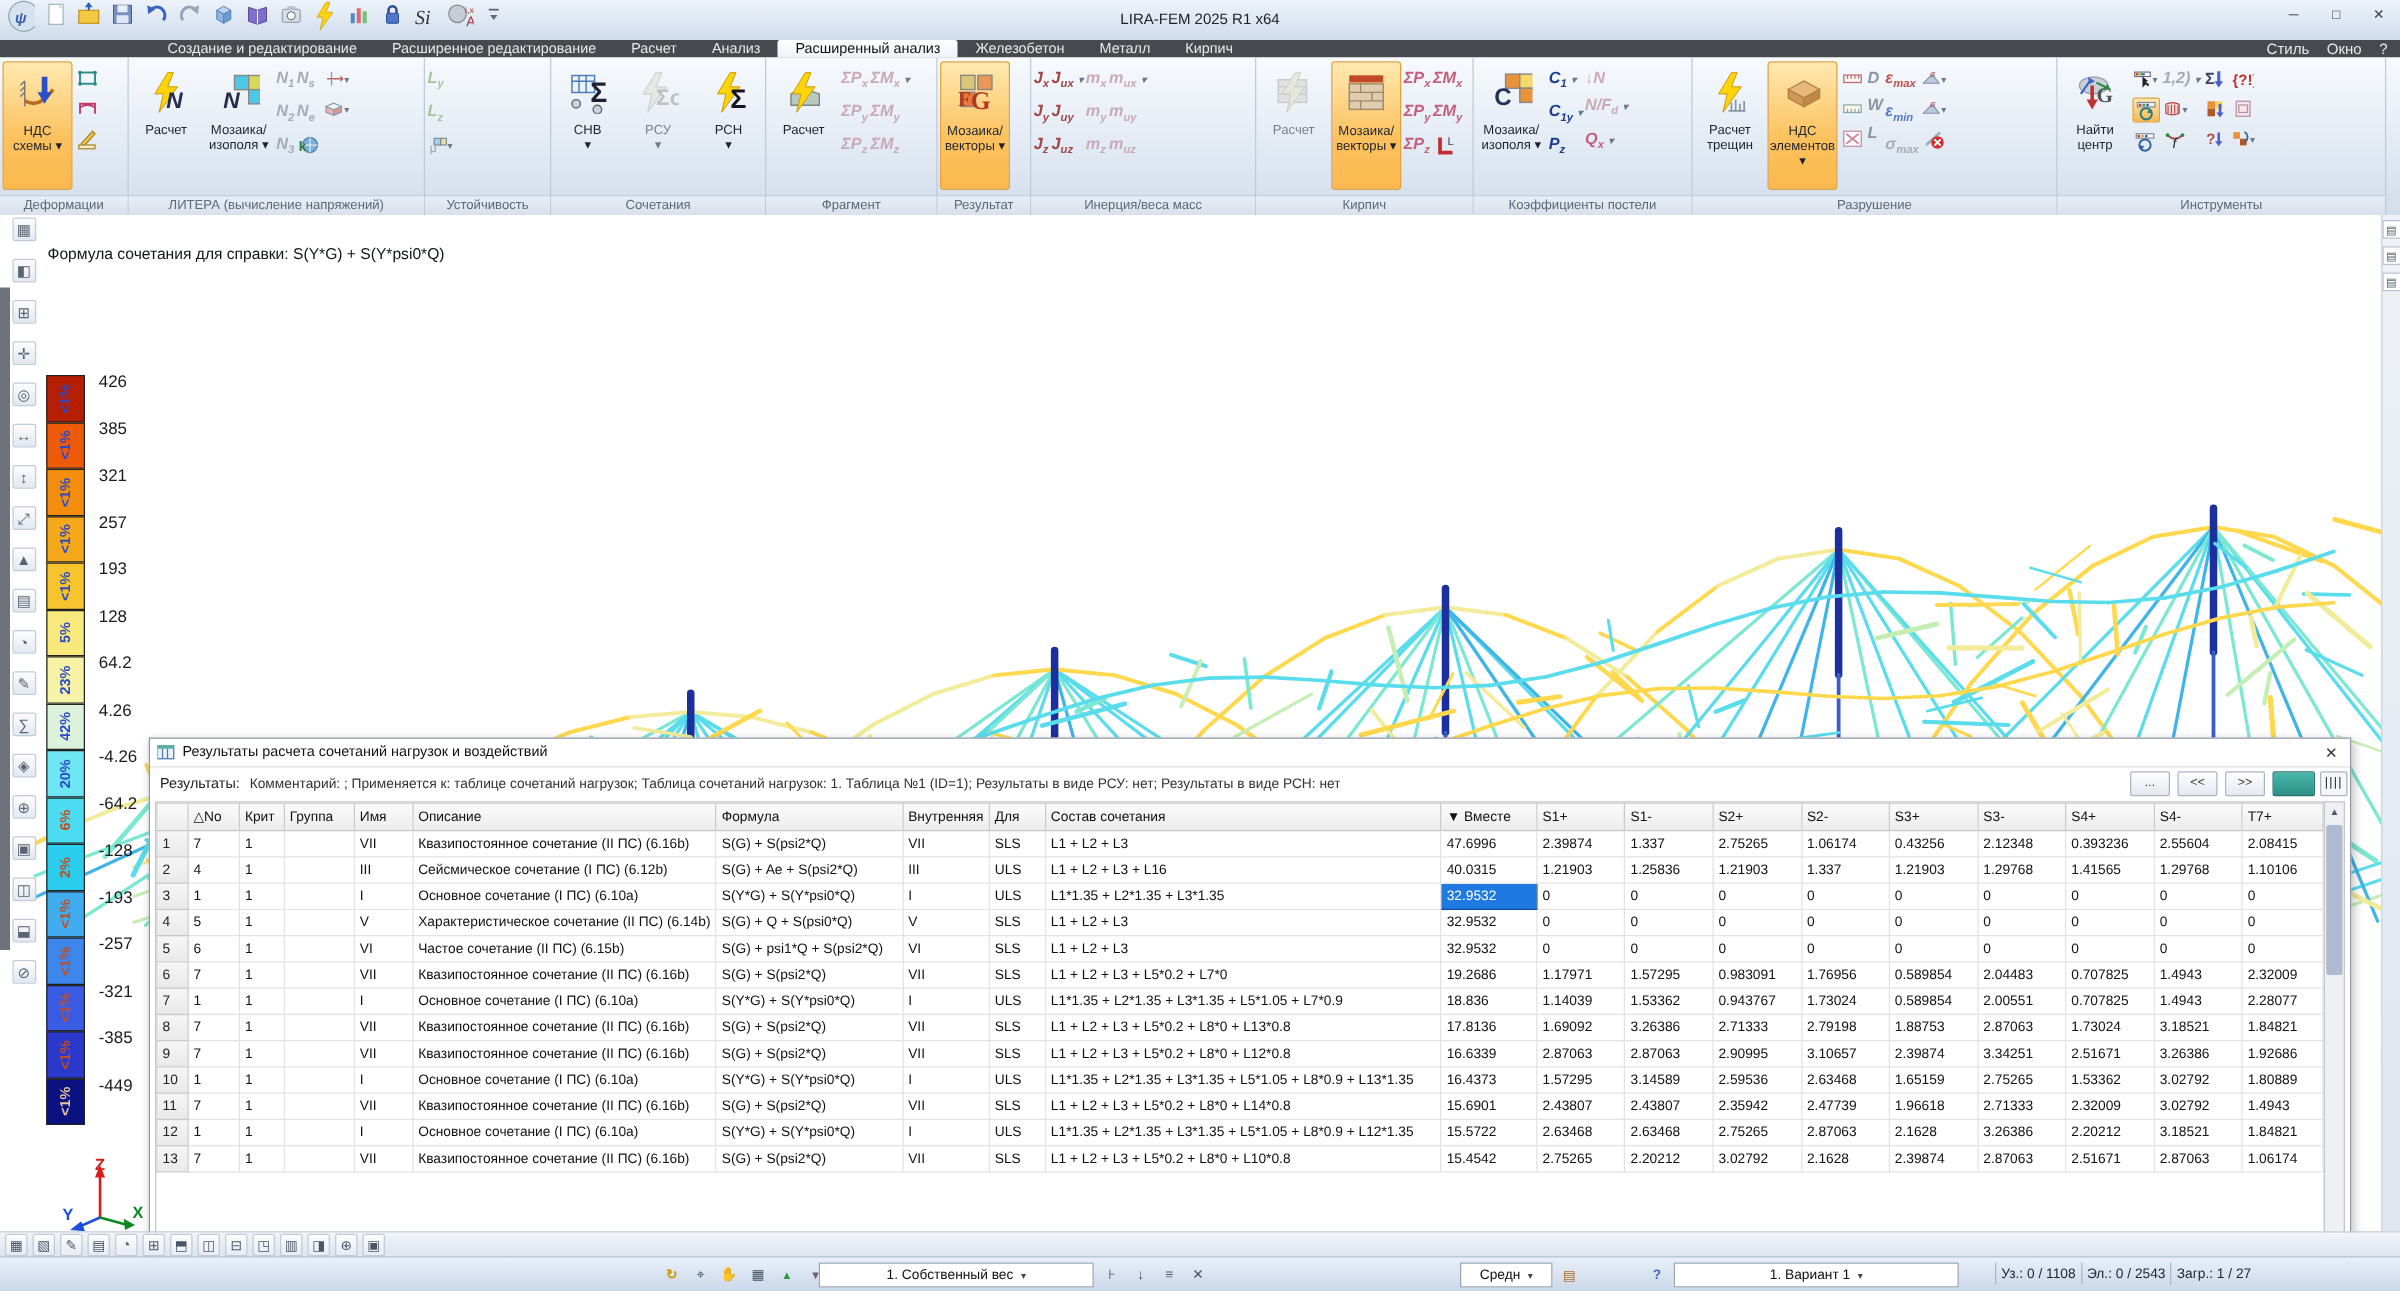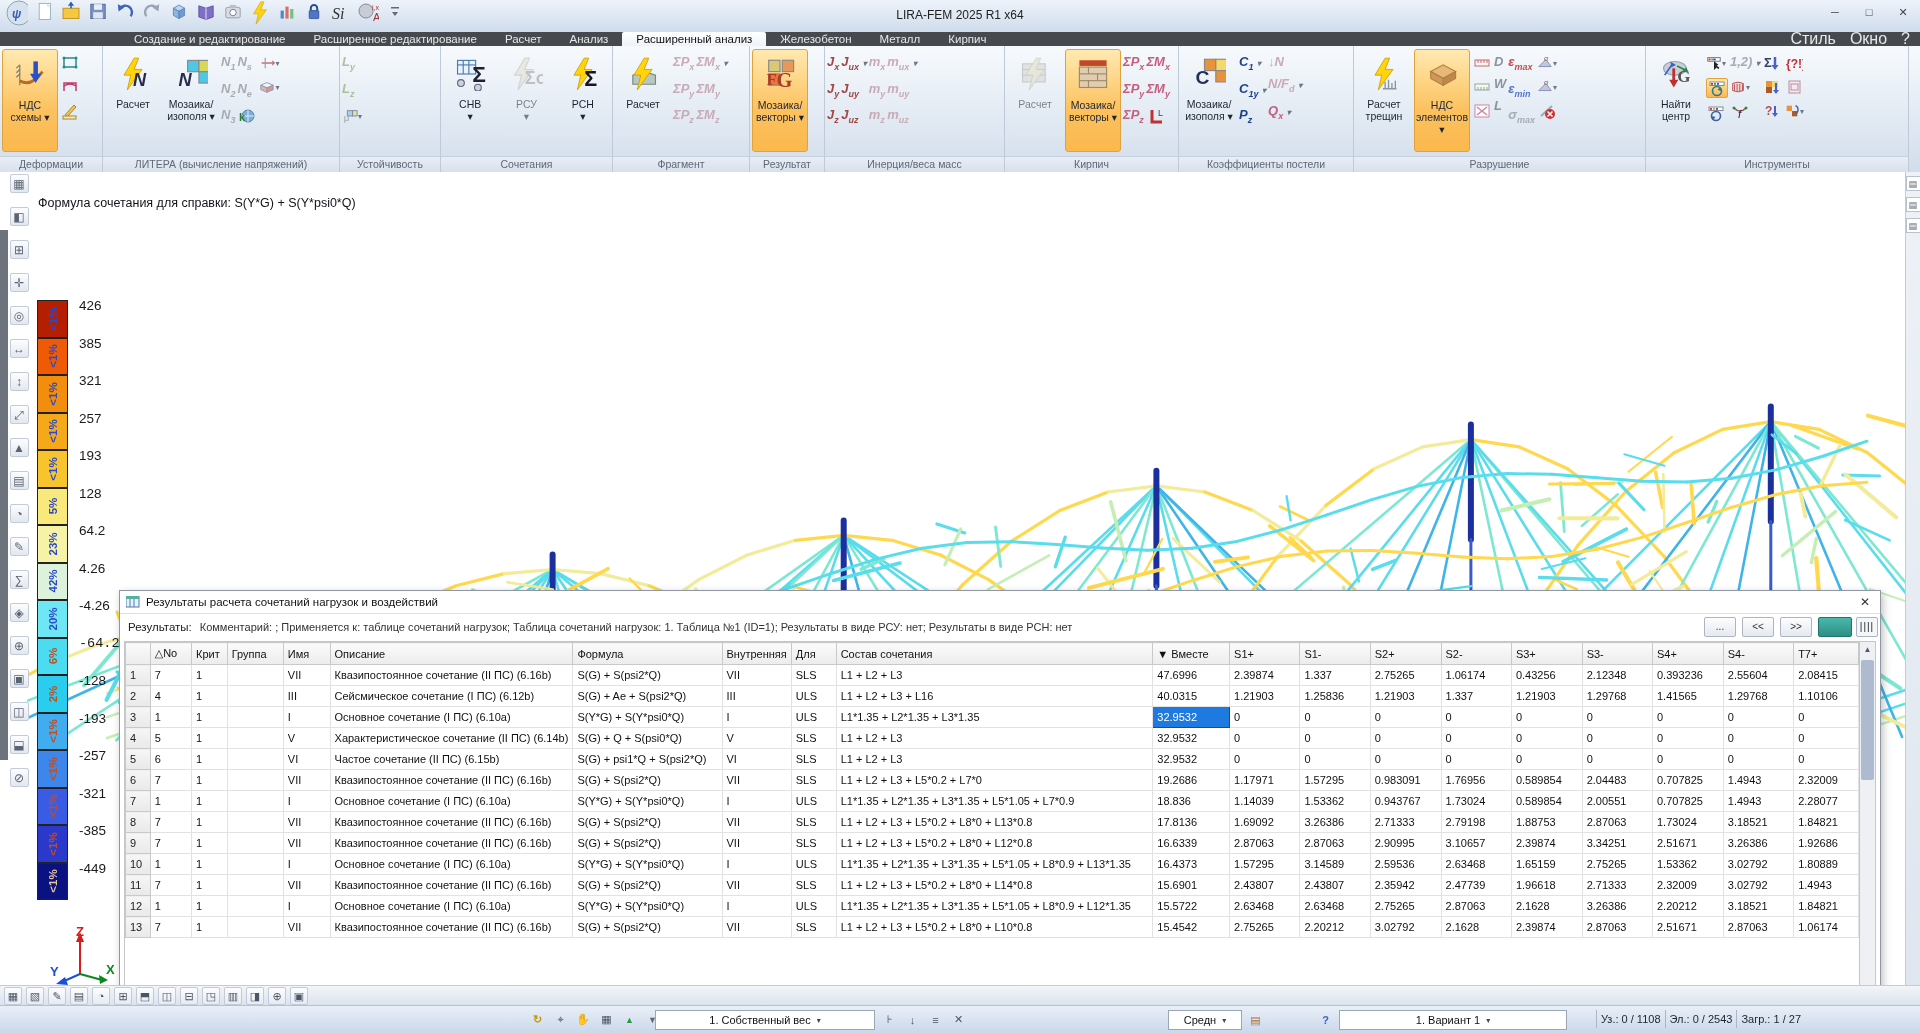--- a/index.html
+++ b/index.html
@@ -10,21 +10,21 @@
   #qat{position:absolute;left:6px;top:2px;display:flex;align-items:center;gap:5px;}
   .qicon{width:22px;height:22px;display:flex;align-items:center;justify-content:center;}
   #win-title{position:absolute;left:0;right:0;top:8px;text-align:center;font-size:12px;color:#222;}
   #winbtns{position:absolute;right:6px;top:4px;display:flex;gap:12px;}
   .winbtn{width:22px;height:16px;color:#444;font-size:11px;text-align:center;line-height:16px;}
   
   #tabstrip{position:absolute;left:0;top:32px;width:1920px;height:14px;background:#46494e;}
   #tabs{position:absolute;left:120px;top:0;display:flex;height:14px;align-items:flex-end;}
   .tab{color:#e8e8e8;font-size:11.5px;padding:0 14px;height:14px;line-height:14px;white-space:nowrap;}
   .tab.active{background:linear-gradient(#ffffff,#eef2f7);color:#111;border-radius:2px 2px 0 0;}
-  #tabs-right{position:absolute;right:10px;top:0;display:flex;gap:14px;color:#e8e8e8;font-size:16px;line-height:14px;}
+  #tabs-right{position:absolute;right:10px;top:0;display:flex;gap:14px;color:#e8e8e8;font-size:12px;line-height:14px;}
   
   #ribbon{position:absolute;left:0;top:46px;width:1920px;height:126px;
     background:linear-gradient(#f7fafd,#dde6f1 70%,#d2ddeb);display:flex;}
   .rib-group{display:flex;flex-direction:column;border-right:1px solid #bfcad8;box-sizing:border-box;}
   .rib-body{flex:1;display:flex;align-items:flex-start;padding:3px 2px 0 2px;gap:2px;}
   .rib-label{height:15px;font-size:10.5px;color:#5d6878;text-align:center;line-height:15px;
     background:linear-gradient(#e9eef5,#d8e0eb);border-top:1px solid #c6d0dd;white-space:nowrap;overflow:hidden;}
   .rib-big{width:56px;height:103px;display:flex;flex-direction:column;align-items:center;border-radius:3px;
     padding-top:4px;box-sizing:border-box;}
   .rib-big .bicon{height:42px;display:flex;align-items:center;justify-content:center;}
@@ -1505,21 +1505,21 @@
         </div>
         <div class="lv" style="top: 5px;">426</div>
         <div class="lv" style="top: 42.5px;">385</div>
         <div class="lv" style="top: 80px;">321</div>
         <div class="lv" style="top: 117.5px;">257</div>
         <div class="lv" style="top: 155px;">193</div>
         <div class="lv" style="top: 192.5px;">128</div>
         <div class="lv" style="top: 230px;">64.2</div>
         <div class="lv" style="top: 267.5px;">4.26</div>
         <div class="lv" style="top: 305px;">-4.26</div>
-        <div class="lv" style="top: 342.5px; font-family: Liberation Mono, monospace;">-64.2</div>
+        <div class="lv" style="top: 342.5px;">-64.2</div>
         <div class="lv" style="top: 380px;">-128</div>
         <div class="lv" style="top: 417.5px;">-193</div>
         <div class="lv" style="top: 455px;">-257</div>
         <div class="lv" style="top: 492.5px;">-321</div>
         <div class="lv" style="top: 530px;">-385</div>
         <div class="lv" style="top: 567.5px;">-449</div>
         <div class="lv" style="top: 605px; margin-left: 40px;">-514</div>
       </div>
     <svg id="axes" width="70" height="62">
         <line x1="32" y1="50" x2="32" y2="16" stroke="#d81b1b" stroke-width="2"></line>

